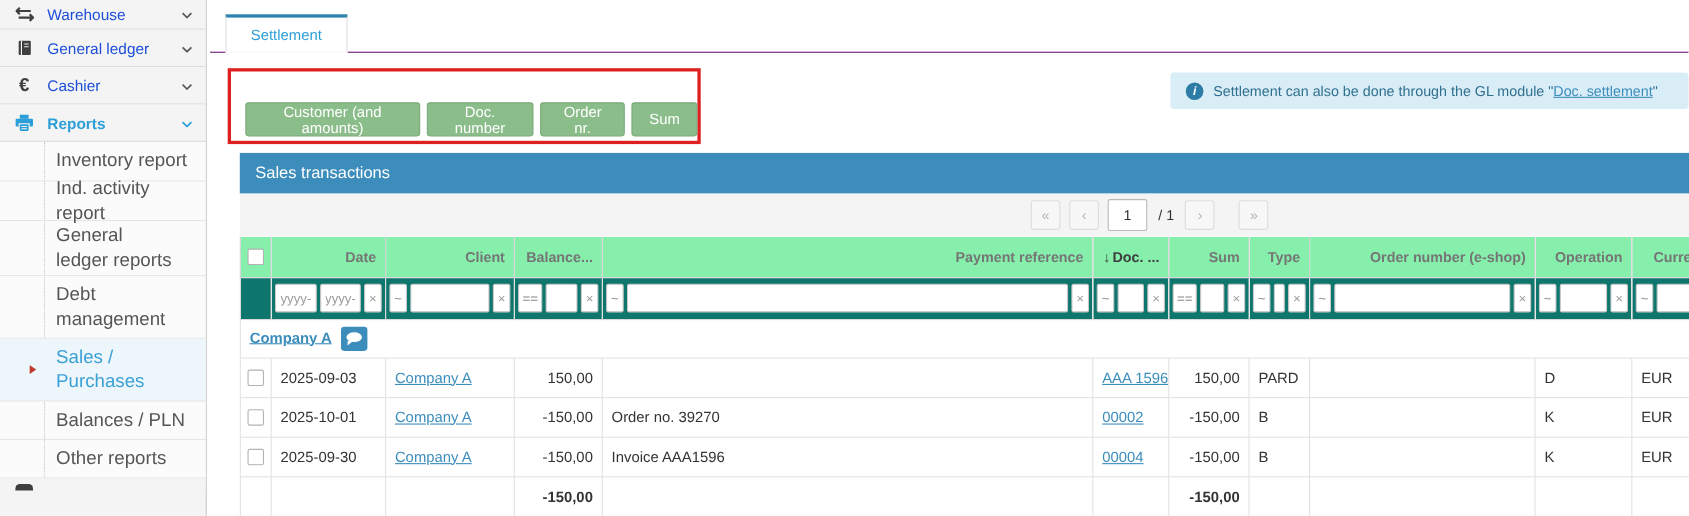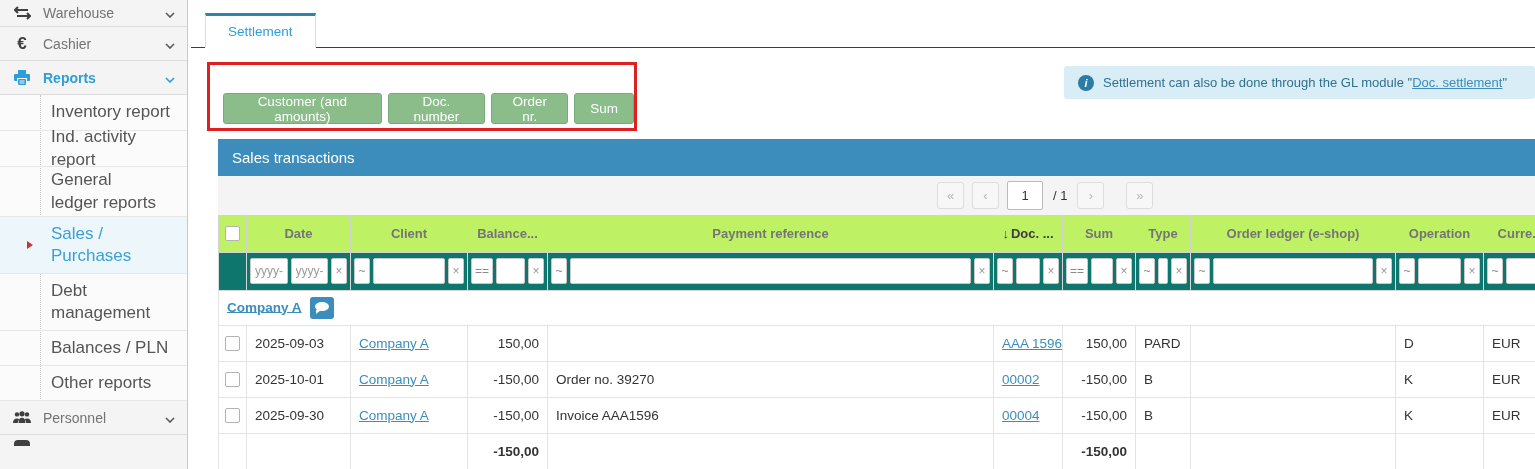--- a/index.html
+++ b/index.html
@@ -5,21 +5,21 @@
   * { box-sizing: border-box; margin: 0; padding: 0; }
   html,body { width:1535px; height:469px; overflow:hidden; background:#fff;
     font-family:"Liberation Sans", sans-serif; color:#444; }
 
   
   .sidebar { position:absolute; left:0; top:0; width:188px; height:469px;
     background:#f4f4f4; border-right:1px solid #c9c9c9; }
   .side-item { position:relative; display:flex; align-items:center; gap:11px;
     height:34px; padding:0 12px; border-bottom:1px solid #dcdcdc; background:#f4f4f4; cursor:pointer; }
   .side-item:first-child { height:27px; }
-  .side-item .sl { font-size:14px; color:#737373; flex:1; }
+  .side-item .sl { font-size:14px; color:#1d4ed8; flex:1; }
   .side-item .si { width:20px; display:flex; justify-content:center; color:#3f3f3f; }
   .side-item .chev { color:#5a5a5a; }
   .side-item.active .sl { color:#2d9fd8; font-weight:bold; }
   .side-item.active .si, .side-item.active .chev { color:#2d9fd8; }
 
   .submenu { position:relative; background:#fbfbfb; }
   .submenu .dotline { position:absolute; left:40px; top:0; bottom:0; width:0;
     border-left:1px dotted #c6c6c6; }
   .sub-item { position:relative; display:flex; align-items:center; min-height:35px;
     padding:6px 10px 6px 51px; border-bottom:1px solid #e7e7e7; font-size:17px;
@@ -68,22 +68,22 @@
   .pagebar { height:39px; background:#f4f4f4; display:flex; align-items:center; gap:8px;
     padding-left:719px; }
   .pgbtn { width:27px; height:27px; background:#f7f7f7; border:1px solid #ddd;
     border-radius:3px; color:#b5b5b5; font-size:13px; display:flex; align-items:center;
     justify-content:center; cursor:pointer; }
   .pginput { width:36px; height:29px; border:1px solid #bbb; border-radius:2px;
     text-align:center; font-size:13px; color:#333; font-family:inherit; background:#fff; }
   .pgtotal { font-size:13px; color:#333; margin:0 2px; }
 
   table.grid { border-collapse:collapse; table-layout:fixed; width:1335px; background:#fff; }
-  .grid th { background:#bef264; border:1px solid #d2d2d2; border-top:none; height:37px;
-    font-size:13px; color:#757575; text-align:center; padding:0 8px; font-weight:bold;
+  .grid th { background:#86efac; border:1px solid #d2d2d2; border-top:none; height:37px;
+    font-size:13px; color:#757575; text-align:right; padding:0 8px; font-weight:bold;
     overflow:hidden; white-space:nowrap; }
   .grid th.doccol { color:#3d3d3d; }
   .grid td { border:1px solid #e3e3e3; font-size:13.5px; color:#333; height:36px;
     padding:0 8px; overflow:hidden; white-space:nowrap; background:#fff; }
   .grid tr.filters td { background:#0f766e; border-color:#d9d9d9; height:38px; padding:0 3px; }
   .fcell { display:flex; align-items:center; gap:3px; }
   .opbox { height:26px; min-width:16px; padding:0 3px; background:#fff; border:1px solid #c9c9c9;
     border-radius:2px; color:#8a8a8a; font-size:12px; display:inline-flex; align-items:center;
     justify-content:center; flex:0 0 auto; }
   .clrbtn { height:26px; width:16px; background:#fff; border:1px solid #c9c9c9; border-radius:2px;
@@ -121,20 +121,35 @@
         </svg>
     </span>
     <span class="sl">Warehouse</span>
     <span class="chev">
       <svg width="10" height="6" viewBox="0 0 10 6">
           <path d="M1 1 L5 5 L9 1" stroke="currentColor" stroke-width="1.6" fill="none"></path>
         </svg>
     </span>
   </div>
 
+  <div class="side-item">
+    <span class="si">
+      <svg width="15" height="15" viewBox="0 0 15 15">
+          <path d="M3 1 H12 Q13 1 13 2 V13 Q13 14 12 14 H3 Q2 14 2 13 V2 Q2 1 3 1 Z" fill="currentColor"></path>
+          <path d="M4.5 1 V14" stroke="#f4f4f4" stroke-width="1"></path>
+          <path d="M7 4 H11 M7 6.5 H11" stroke="#f4f4f4" stroke-width="1"></path>
+        </svg>
+    </span>
+    <span class="sl">General ledger</span>
+    <span class="chev">
+      <svg width="10" height="6" viewBox="0 0 10 6">
+          <path d="M1 1 L5 5 L9 1" stroke="currentColor" stroke-width="1.6" fill="none"></path>
+        </svg>
+    </span>
+  </div>
 
 
   <div class="side-item">
     <span class="si" style="font-size:17px;font-weight:bold;">€</span>
     <span class="sl">Cashier</span>
     <span class="chev">
       <svg width="10" height="6" viewBox="0 0 10 6">
           <path d="M1 1 L5 5 L9 1" stroke="currentColor" stroke-width="1.6" fill="none"></path>
         </svg>
     </span>
@@ -161,53 +176,35 @@
     <div class="dotline"></div>
     <div class="sub-item" style="height:36px;">
       <span>Inventory report</span>
     </div>
     <div class="sub-item" style="height:36px;">
       <span>Ind. activity report</span>
     </div>
     <div class="sub-item" style="height:50px;max-width:188px;white-space:normal;">
       <span style="width:110px;">General ledger reports</span>
     </div>
+    <div class="sub-item">
+      <span>Debt management</span>
+    </div>
     <div class="sub-item active">
       <span class="tri"></span>
       <span>Sales / Purchases</span>
     </div>
     <div class="sub-item">
-      <span>Debt management</span>
-    </div>
-    <div class="sub-item">
       <span>Balances / PLN</span>
     </div>
     <div class="sub-item" style="height:34px;">
       <span>Other reports</span>
     </div>
   </div>
 
-  <div class="side-item">
-    <span class="si">
-      <svg width="18" height="13" viewBox="0 0 18 13">
-          <circle cx="4" cy="3.4" r="2.2" fill="currentColor"></circle>
-          <circle cx="14" cy="3.4" r="2.2" fill="currentColor"></circle>
-          <circle cx="9" cy="2.8" r="2.6" fill="currentColor"></circle>
-          <path d="M0 12 Q0 7.5 4 7.5 Q5.5 7.5 6.4 8.2 Q4.8 9.6 4.8 12 Z" fill="currentColor"></path>
-          <path d="M18 12 Q18 7.5 14 7.5 Q12.5 7.5 11.6 8.2 Q13.2 9.6 13.2 12 Z" fill="currentColor"></path>
-          <path d="M5.6 12 Q5.6 6.8 9 6.8 Q12.4 6.8 12.4 12 Z" fill="currentColor"></path>
-        </svg>
-    </span>
-    <span class="sl">Personnel</span>
-    <span class="chev">
-      <svg width="10" height="6" viewBox="0 0 10 6">
-          <path d="M1 1 L5 5 L9 1" stroke="currentColor" stroke-width="1.6" fill="none"></path>
-        </svg>
-    </span>
-  </div>
 
   <div class="side-partial">
     <span class="pic"></span>
   </div>
 </div>
 
 <div class="main">
 
   <div class="tabstrip">
     <div class="tab">
@@ -260,21 +257,21 @@
       <tbody>
           <tr>
         <th style="padding:0 6px;"><span class="cb"></span></th>
         <th>Date</th>
         <th>Client</th>
         <th>Balance...</th>
         <th>Payment reference</th>
         <th class="doccol"><span class="sorticon">↓</span><b>Doc. ...</b></th>
         <th>Sum</th>
         <th>Type</th>
-        <th>Order ledger (e-shop)</th>
+        <th>Order number (e-shop)</th>
         <th>Operation</th>
         <th>Curre..</th>
       </tr>
 
       <tr class="filters">
         <td></td>
         <td>
               <div class="fcell">
           <input class="finput" placeholder="yyyy-" style="">
           <input class="finput" placeholder="yyyy-" style="">

